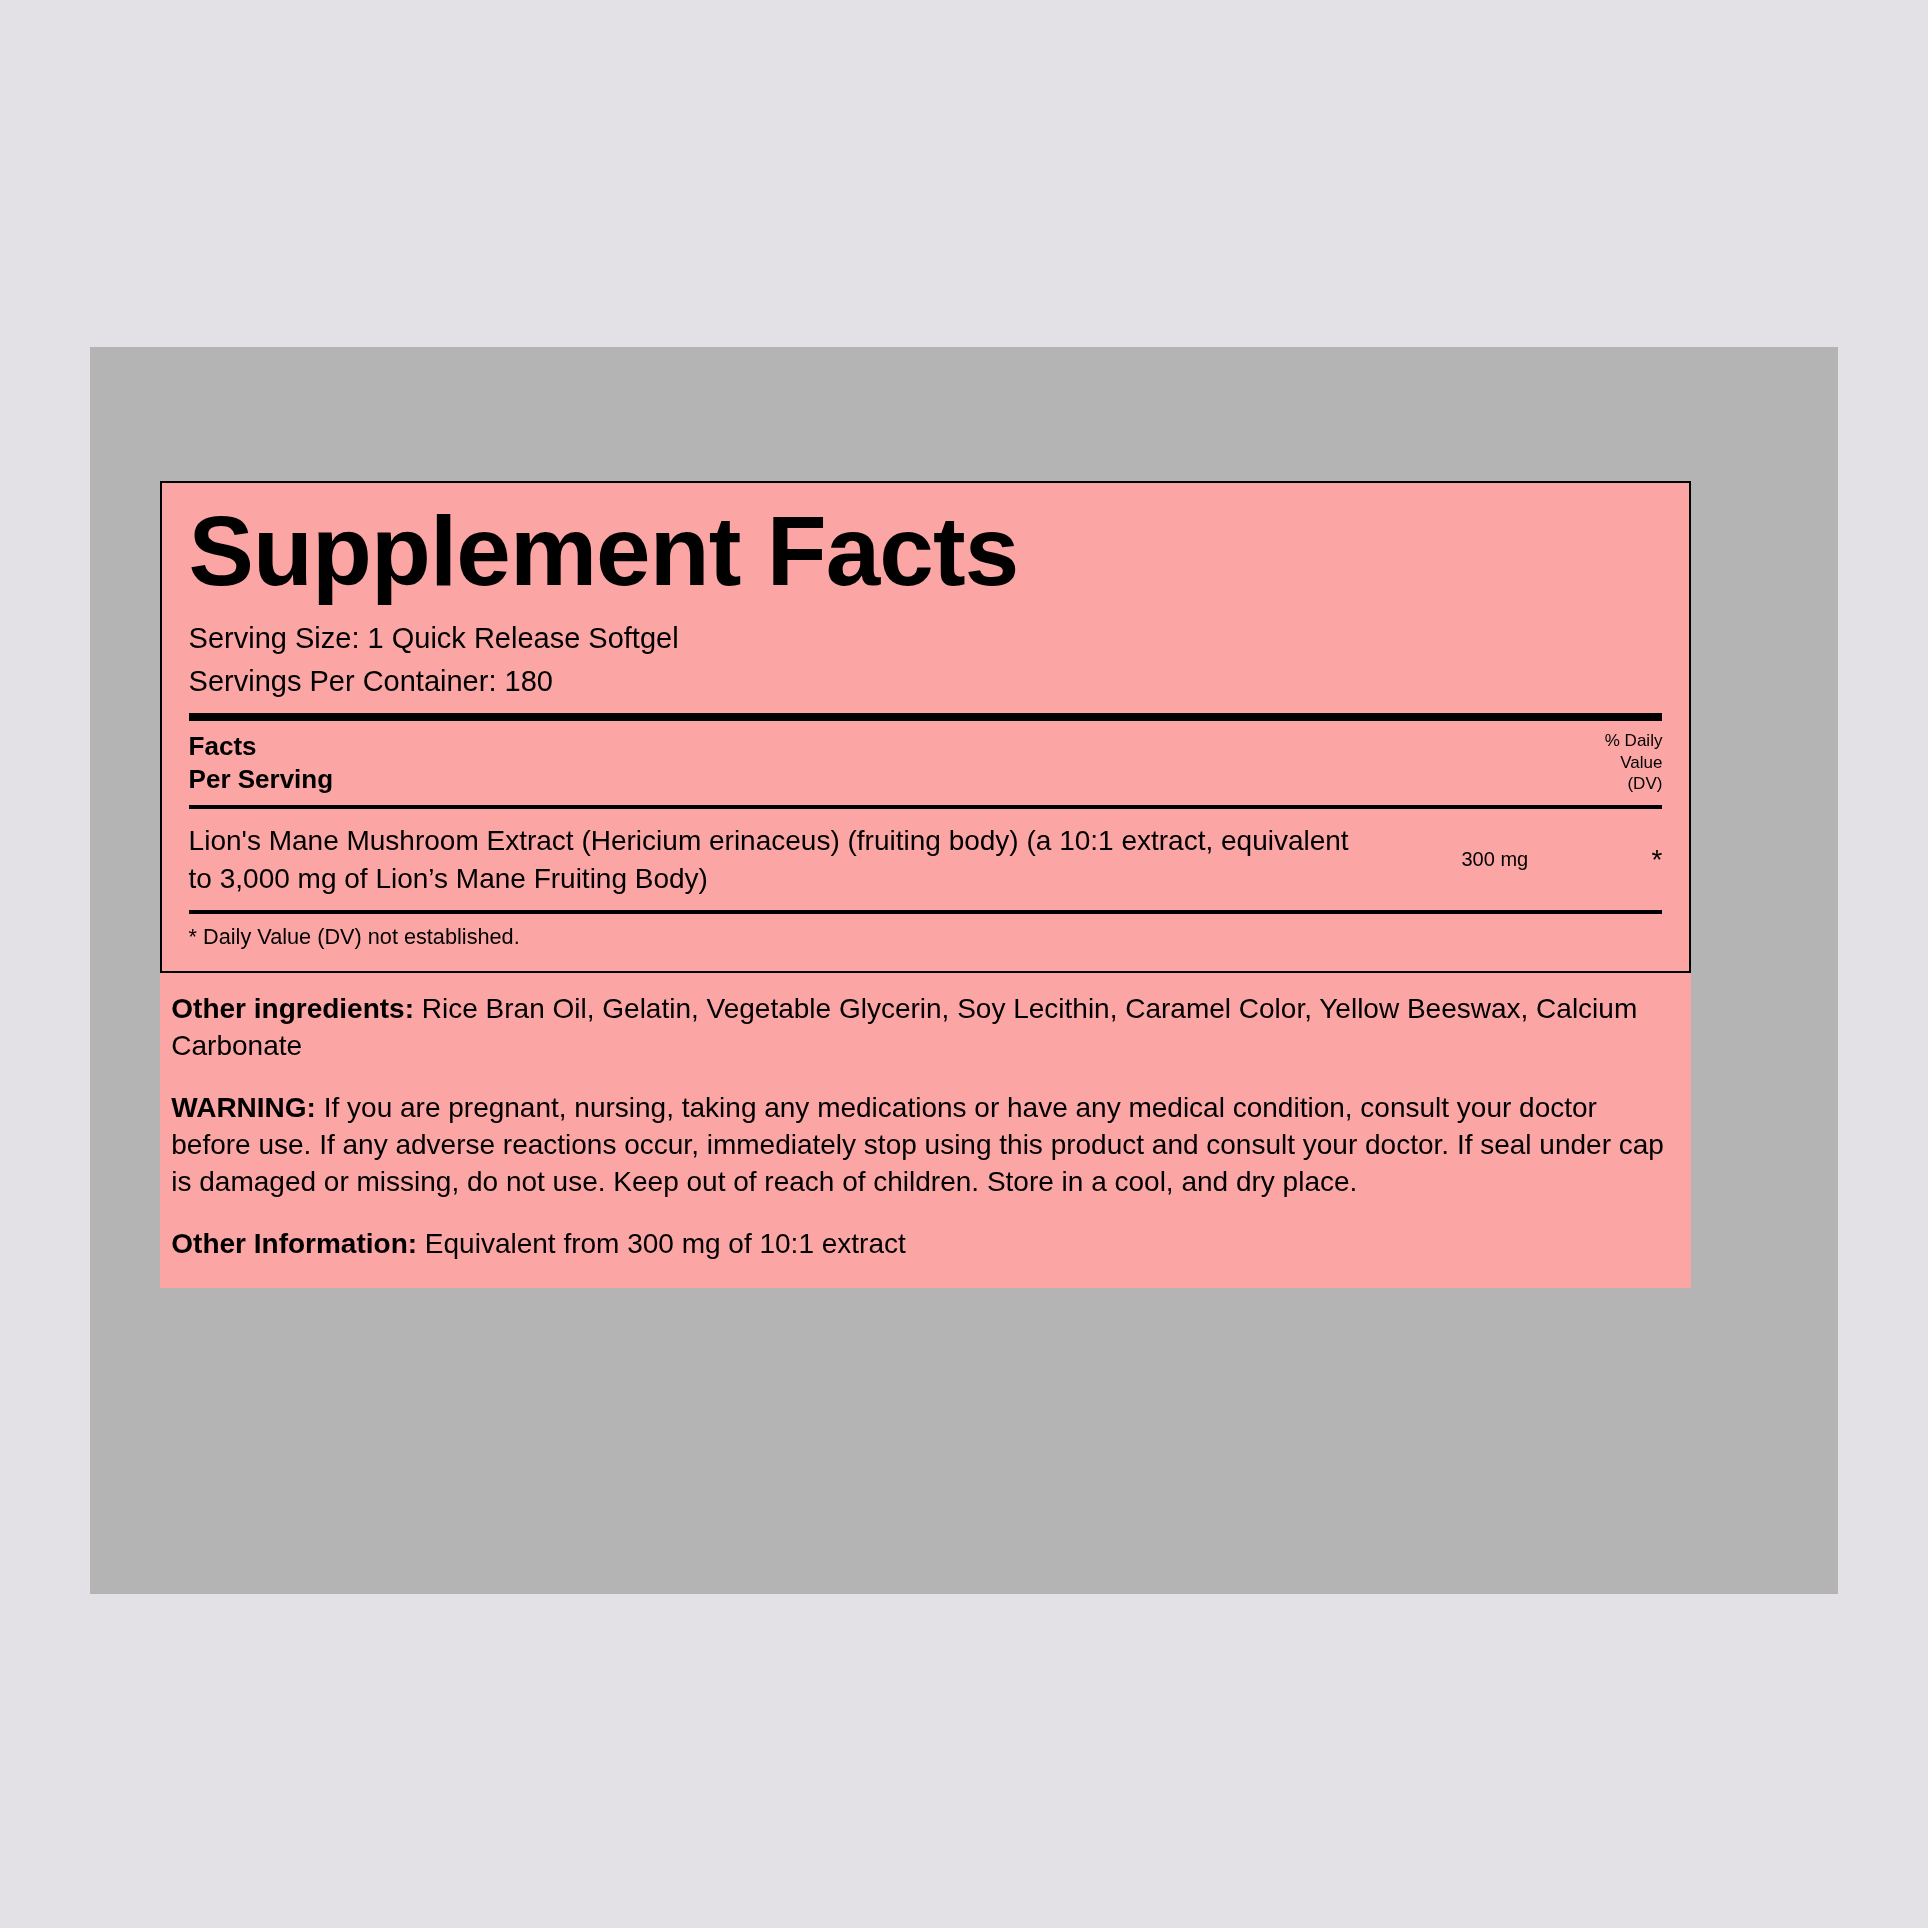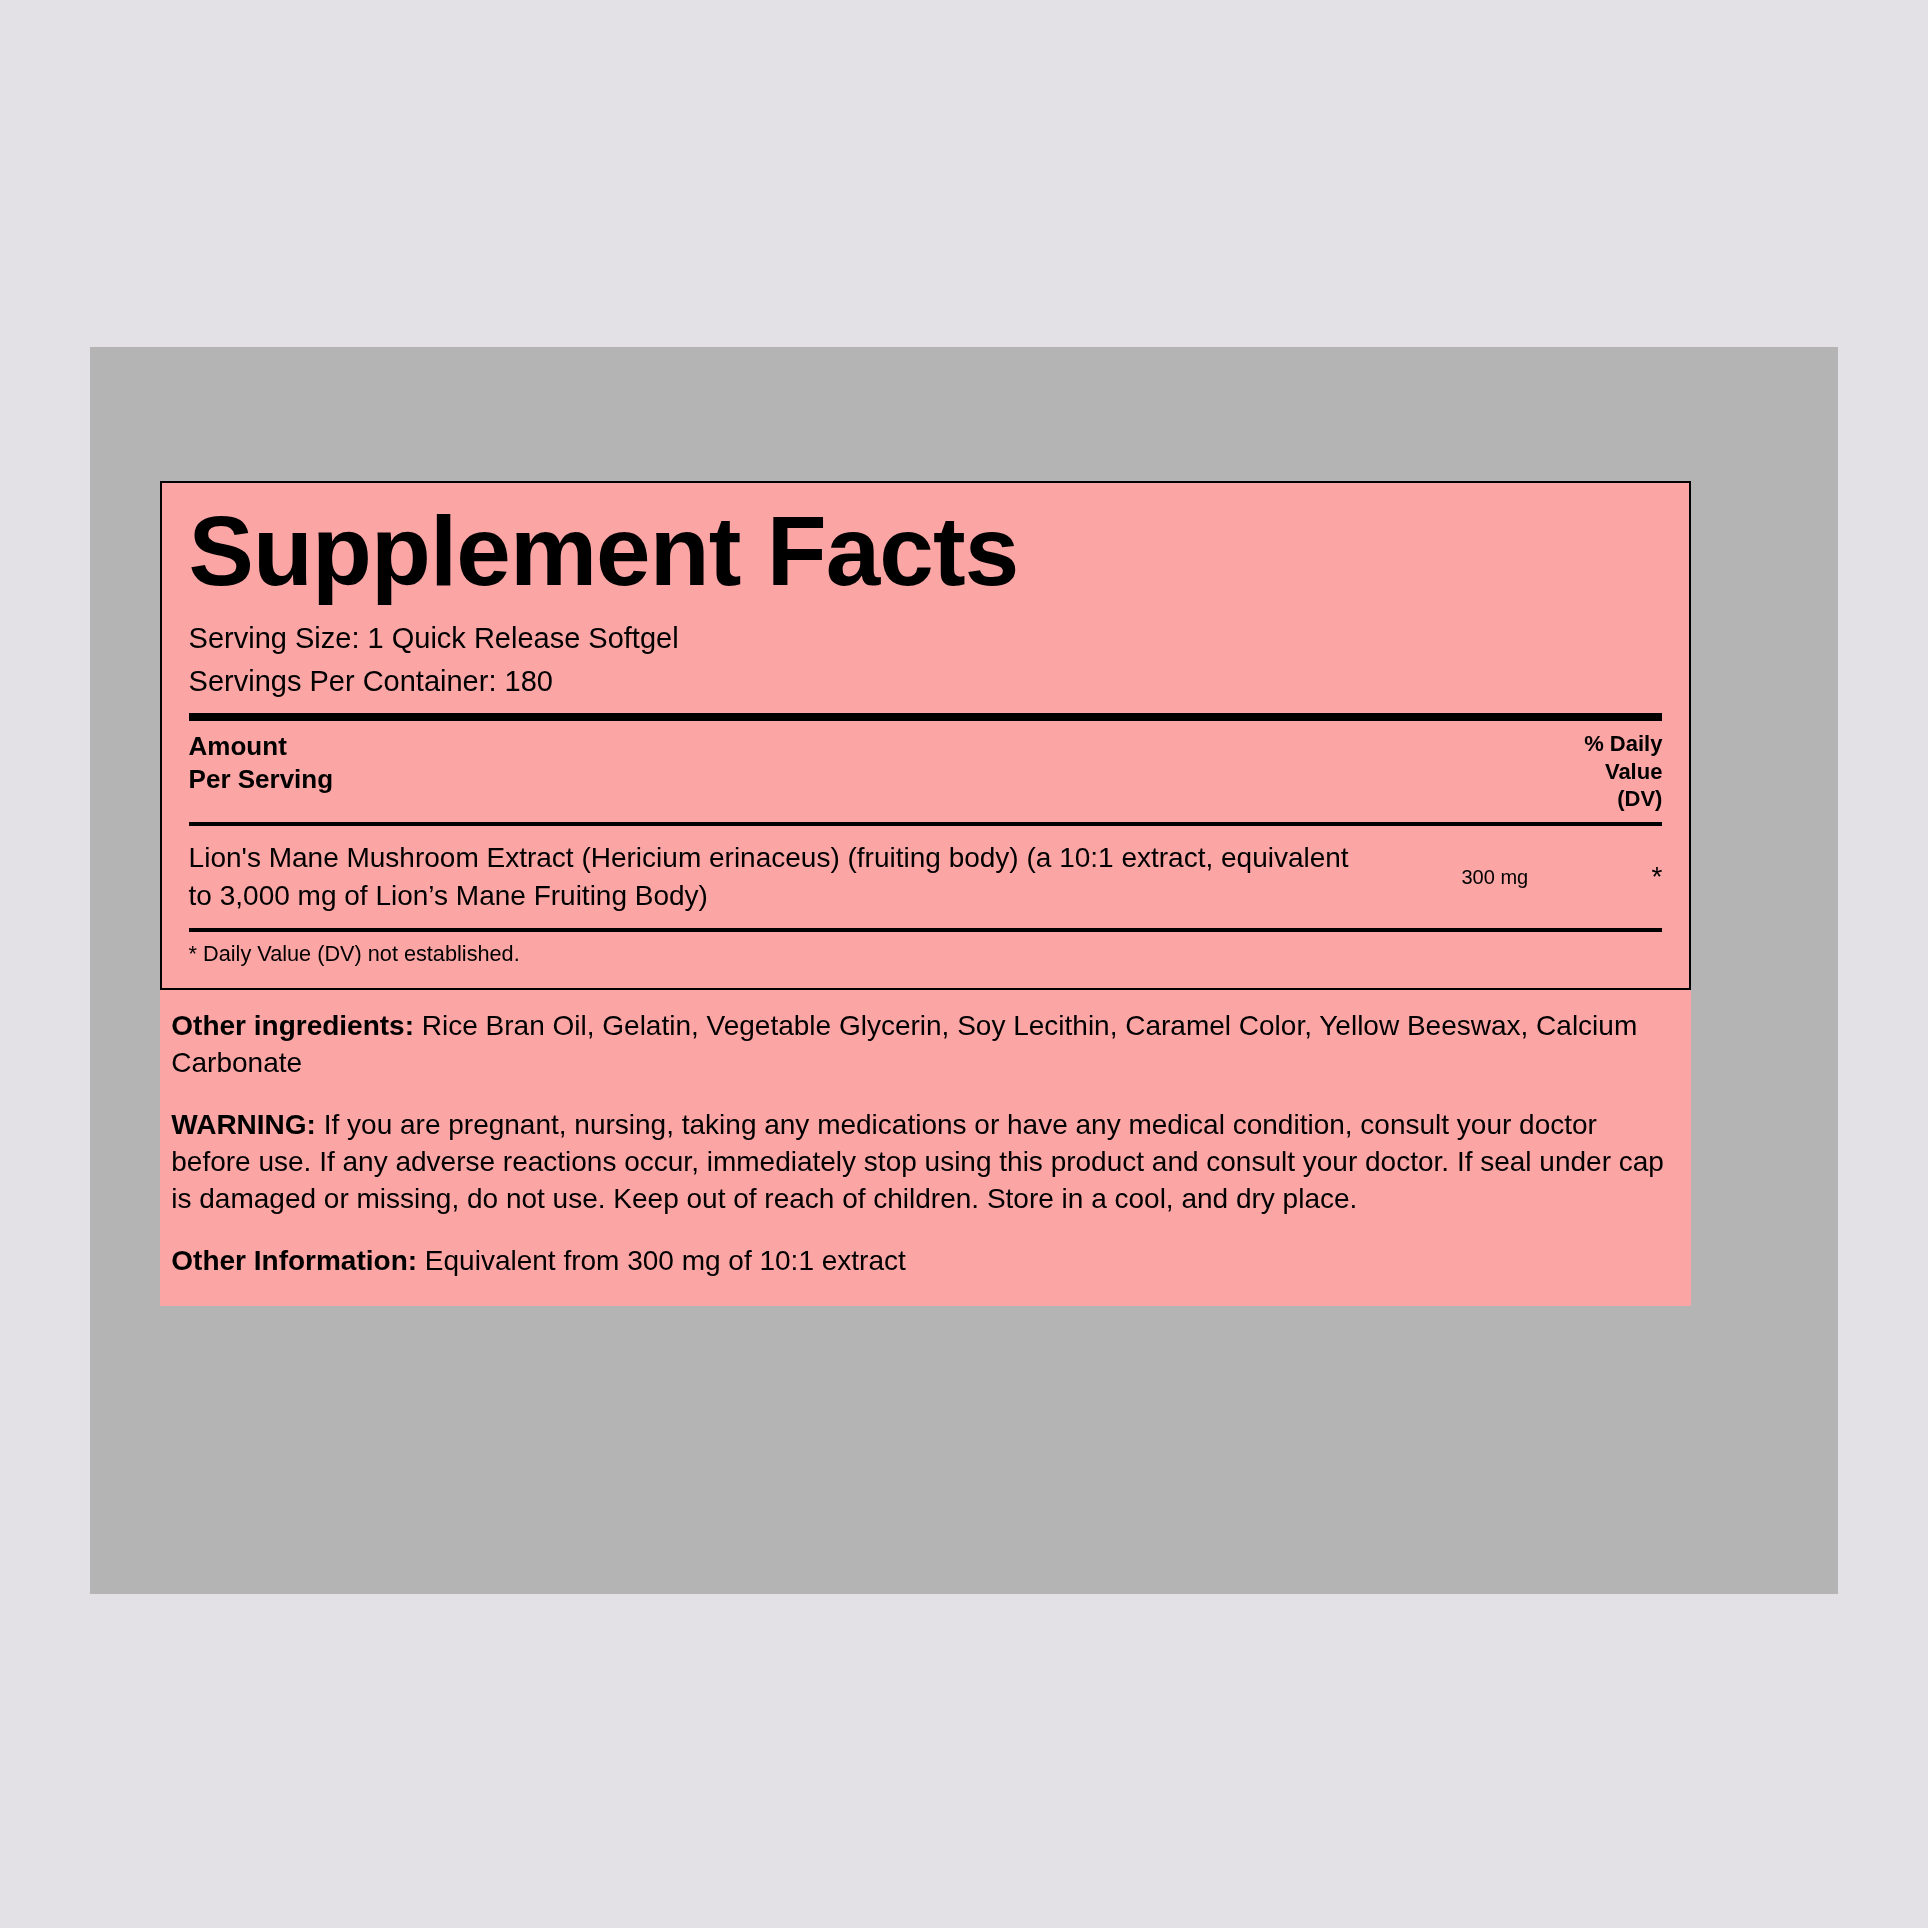--- a/index.html
+++ b/index.html
@@ -86,22 +86,22 @@
     align-items: flex-start;
     margin: 9.4px 5.6px 9.4px 5.6px;
   }
   .amount-head .left {
     font-size: 26px;
     font-weight: bold;
     line-height: 1.25;
     color: #000;
   }
   .amount-head .right {
-    font-size: 22px;
-    font-weight: bold;
+    font-size: 17px;
+    font-weight: normal;
     line-height: 1.25;
     color: #000;
     text-align: right;
   }
 
   .nutrient-row {
     display: flex;
     align-items: center;
     margin: 0 5.6px;
     padding: 13px 0 13px 0;
@@ -162,21 +162,21 @@
 
       <div class="facts-title">Supplement Facts</div>
 
       <div class="serving-line">Serving Size: 1 Quick Release Softgel</div>
       <div class="serving-line">Servings Per Container: 180</div>
 
       <div class="rule-thick"></div>
 
       <div class="amount-head">
         <div class="left">
-          <div>Amount</div>
+          <div>Facts</div>
           <div>Per Serving</div>
         </div>
         <div class="right">
           <div>% Daily</div>
           <div>Value</div>
           <div>(DV)</div>
         </div>
       </div>
 
       <div class="rule-med"></div>

